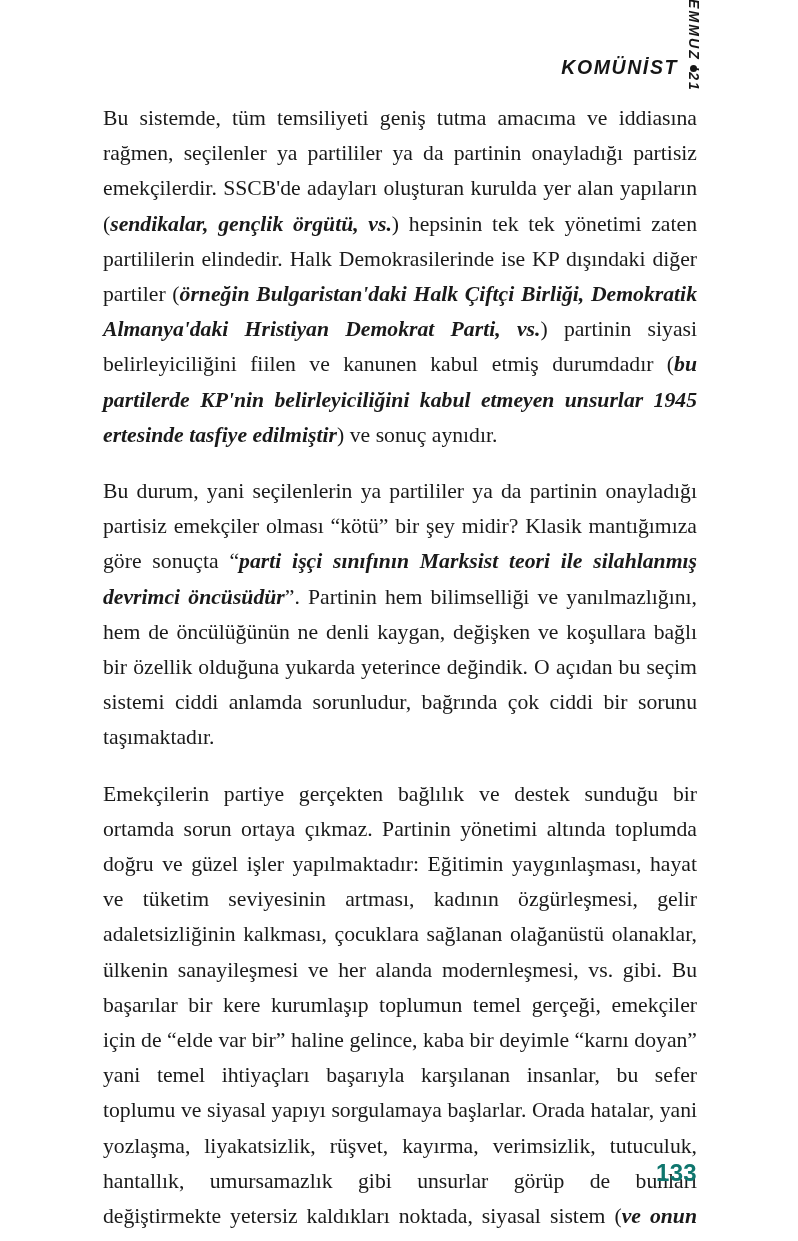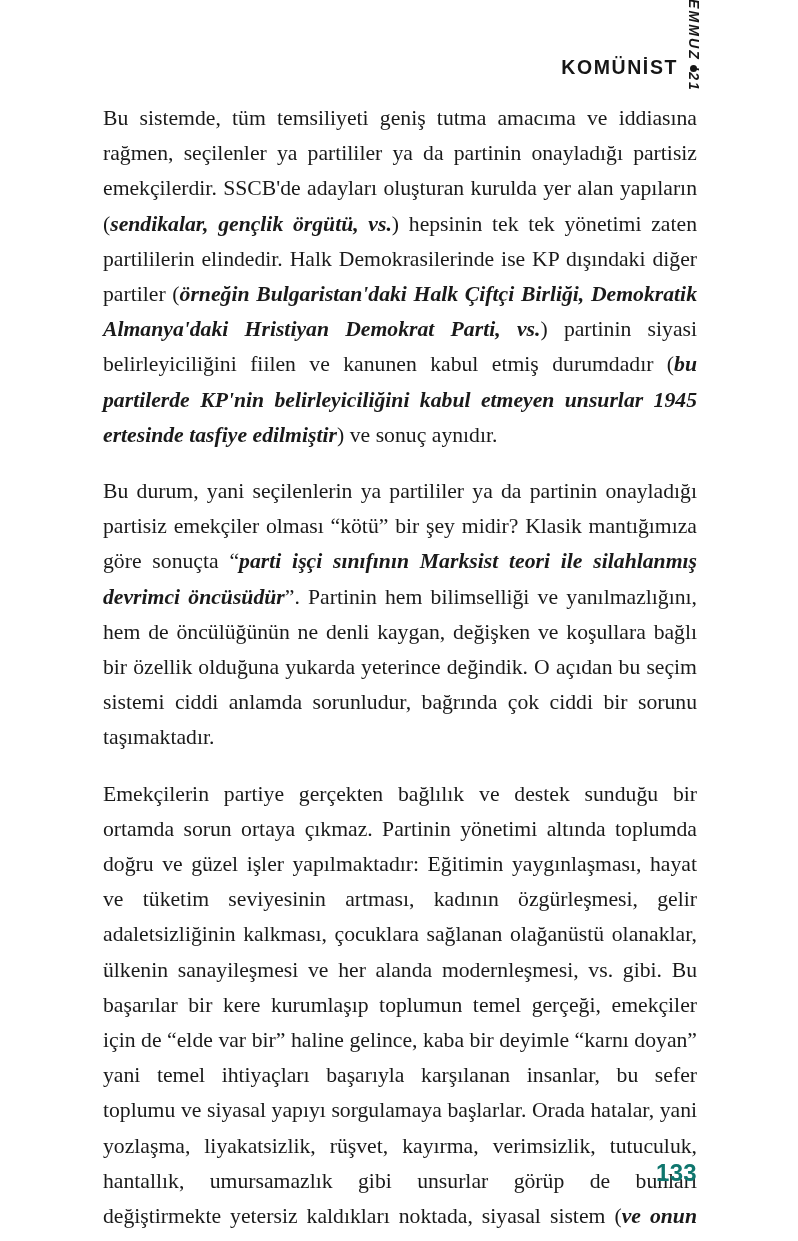--- a/index.html
+++ b/index.html
@@ -26,20 +26,21 @@
     top: 56px;
     right: 101px;
     display: flex;
     align-items: center;
     gap: 12px;
     white-space: nowrap;
   }
   .runhead-title {
     font-family: "Liberation Sans", "DejaVu Sans", sans-serif;
     font-weight: bold;
+    font-style: italic;
     font-size: 19.5px;
     letter-spacing: 1.6px;
     color: #161616;
   }
   .runhead-dot {
     display: inline-block;
     width: 7px;
     height: 7px;
     border-radius: 50%;
     background: #161616;

